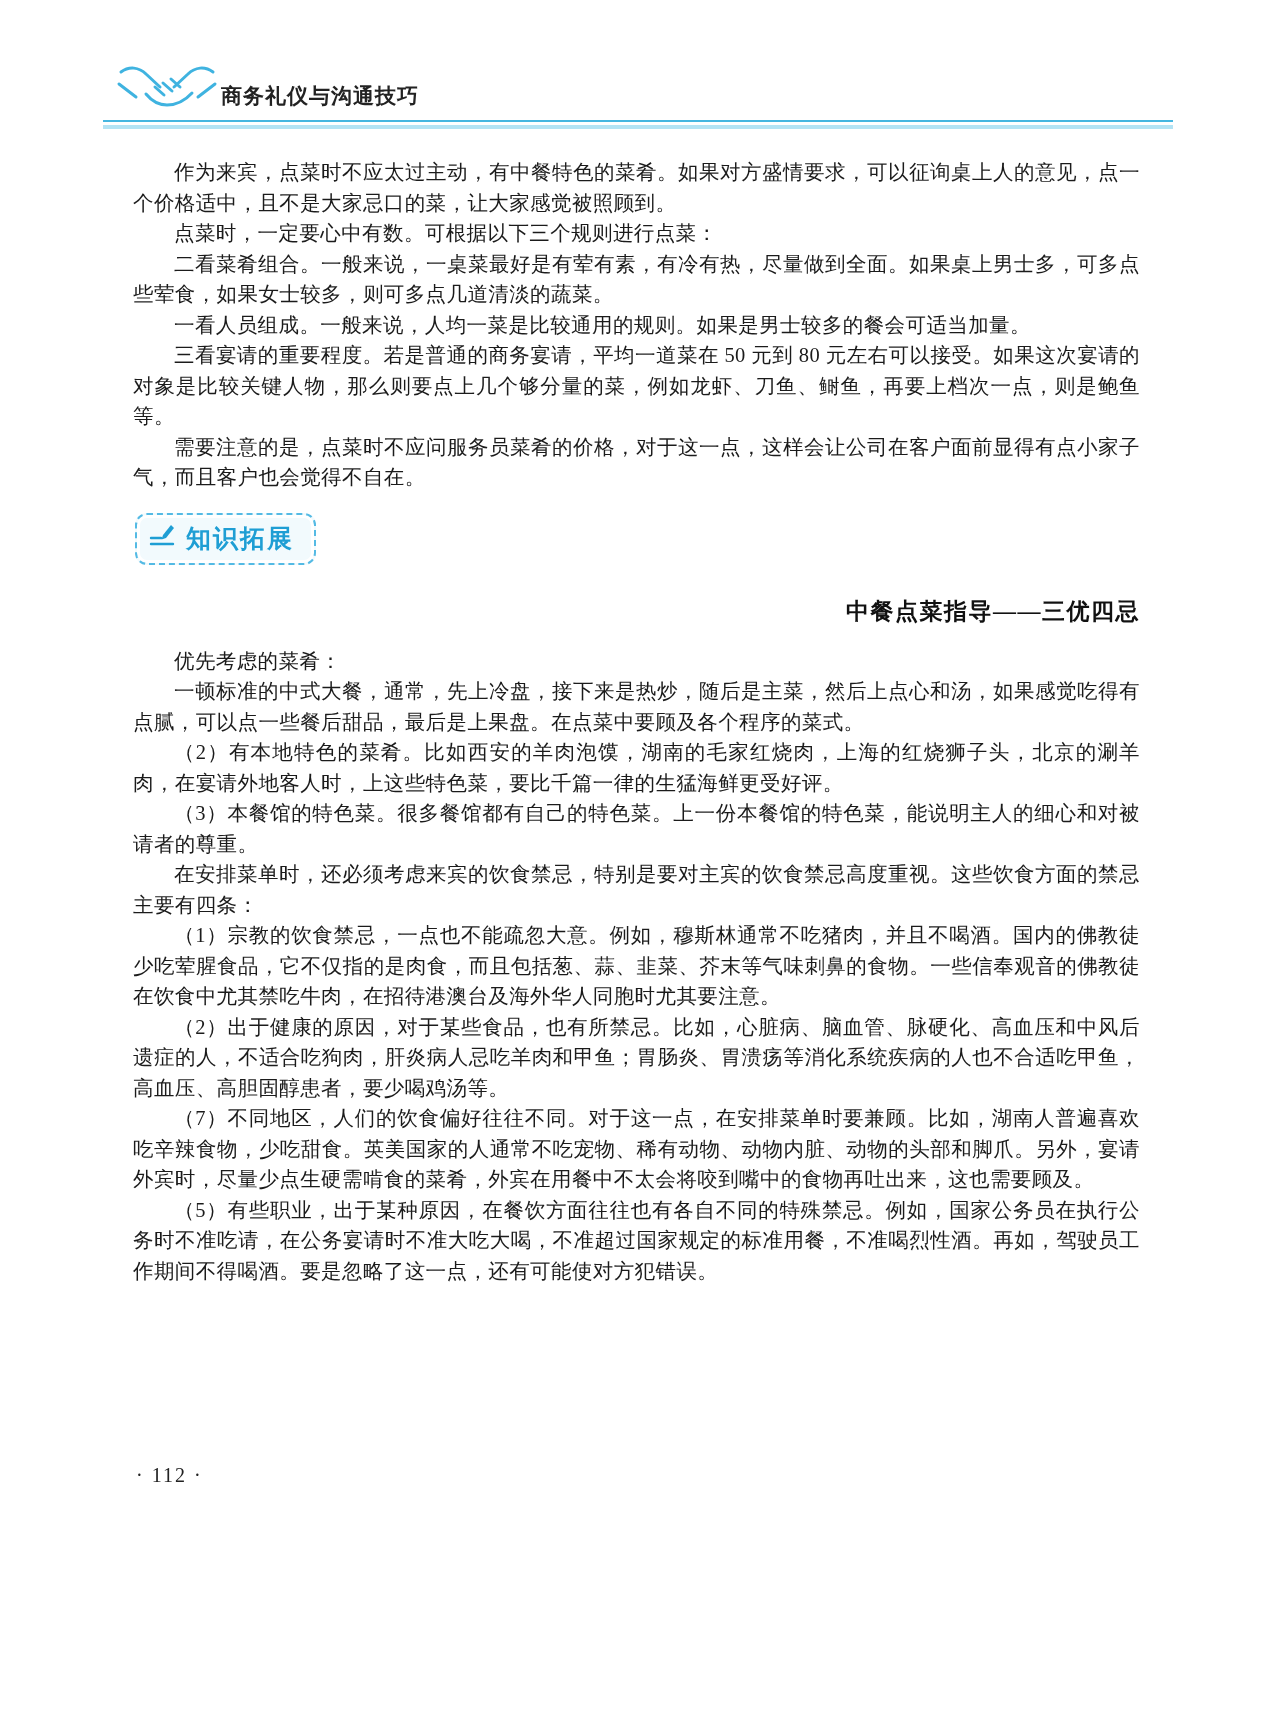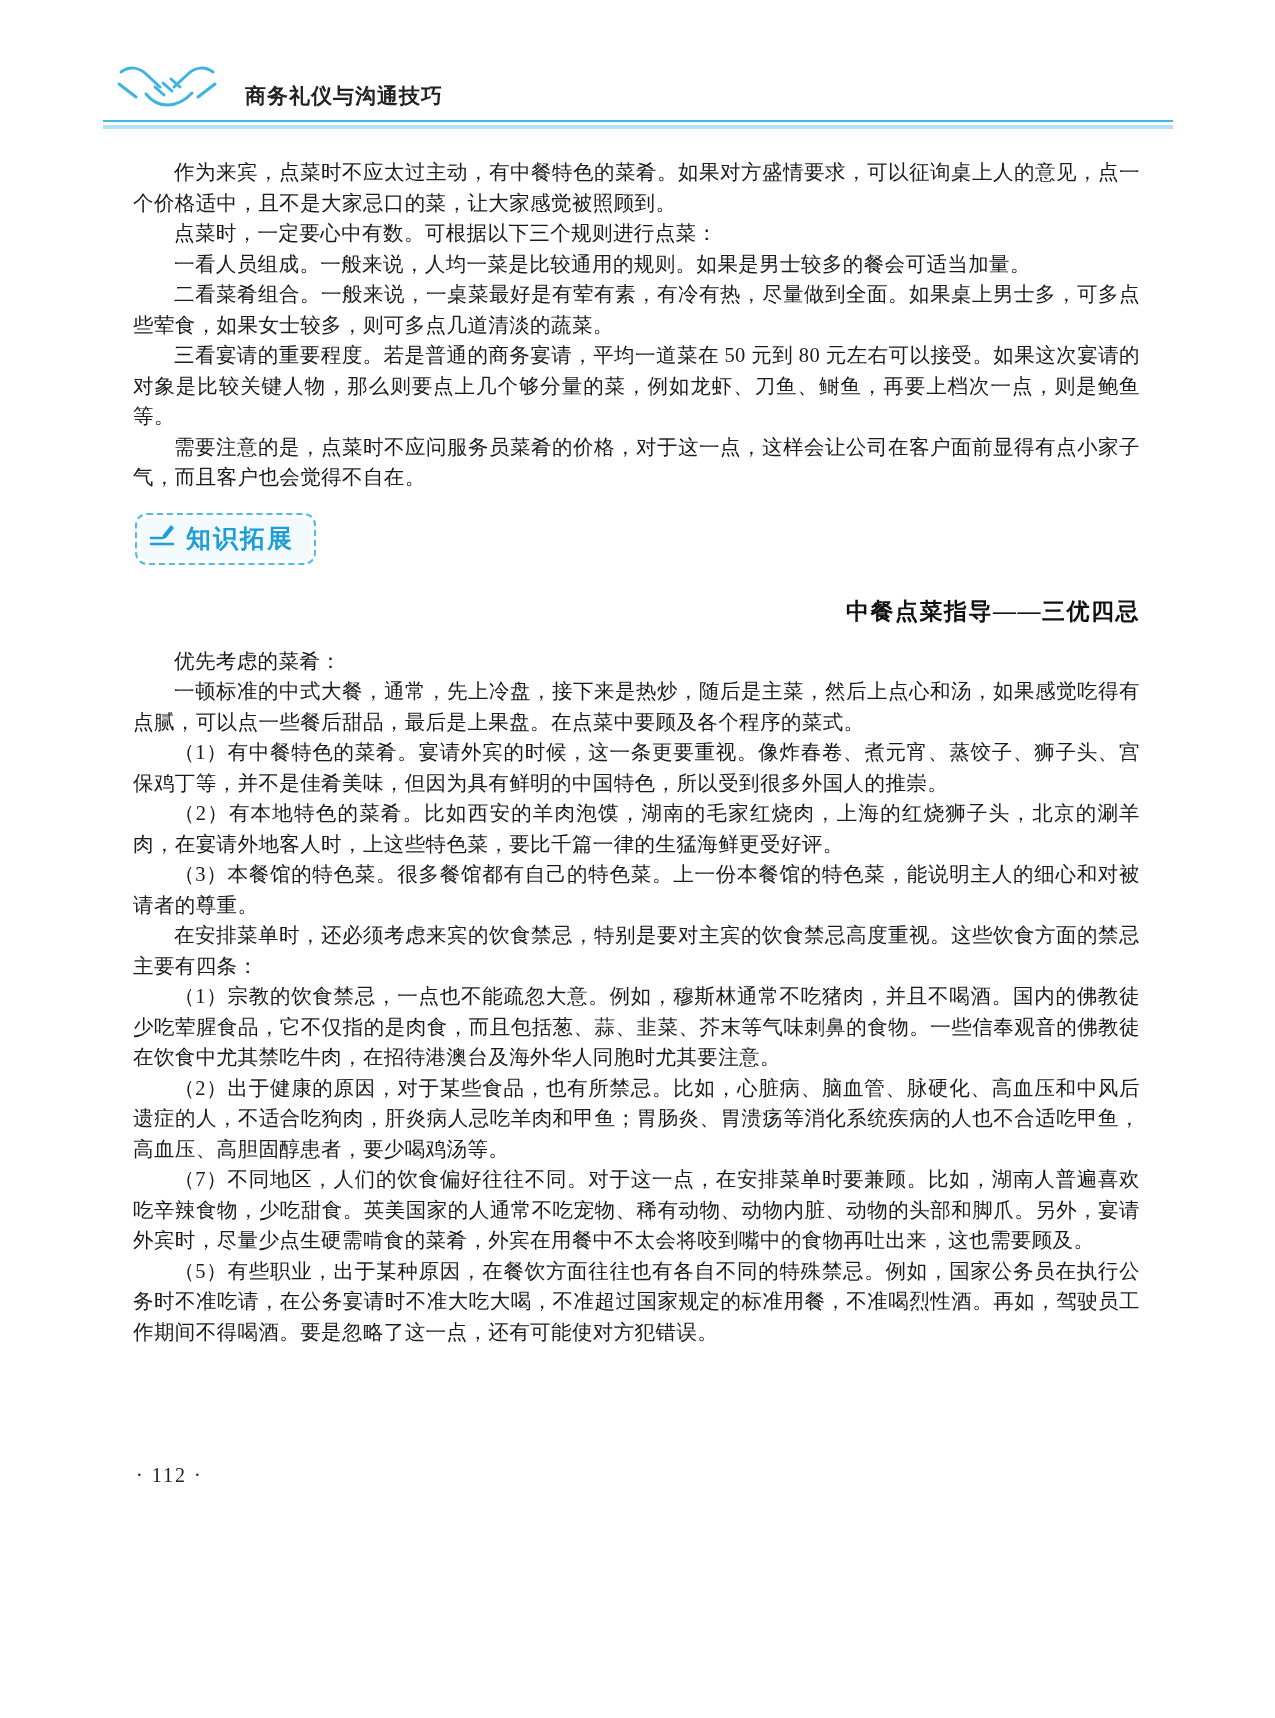--- a/index.html
+++ b/index.html
@@ -9,21 +9,21 @@
     width:1275px;
     height:1718px;
     background:#ffffff;
     font-family:"Liberation Serif","DejaVu Serif",serif;
     color:#1b1b1b;
     overflow:hidden;
   }
 
   
   .header { position:absolute; left:103px; top:60px; width:1070px; }
-  .header-row { display:flex; align-items:flex-end; gap:26px; height:58px; padding-left:12px; }
+  .header-row { display:flex; align-items:flex-end; gap:2px; height:58px; padding-left:12px; }
   .logo-wrap { flex:0 0 auto; }
   .header-title {
     font-family:"Liberation Sans","DejaVu Sans",sans-serif;
     font-weight:700;
     font-size:21px;
     color:#222;
     padding-bottom:8px;
     letter-spacing:1px;
   }
   .rule-thin  { height:2px; background:#45b6e0; margin-top:2px; }
@@ -99,41 +99,40 @@
       </span>
       <span class="header-title">商务礼仪与沟通技巧</span>
     </div>
     <div class="rule-thin"></div>
     <div class="rule-thick"></div>
   </div>
 
   <div class="body">
     <p>作为来宾，点菜时不应太过主动，有中餐特色的菜肴。如果对方盛情要求，可以征询桌上人的意见，点一个价格适中，且不是大家忌口的菜，让大家感觉被照顾到。</p>
     <p>点菜时，一定要心中有数。可根据以下三个规则进行点菜：</p>
+    <p>二看菜肴组合。一般来说，一桌菜最好是有荤有素，有冷有热，尽量做到全面。如果桌上男士多，可多点些荤食，如果女士较多，则可多点几道清淡的蔬菜。</p>
     <p>一看人员组成。一般来说，人均一菜是比较通用的规则。如果是男士较多的餐会可适当加量。</p>
-    <p>二看菜肴组合。一般来说，一桌菜最好是有荤有素，有冷有热，尽量做到全面。如果桌上男士多，可多点些荤食，如果女士较多，则可多点几道清淡的蔬菜。</p>
     <p>三看宴请的重要程度。若是普通的商务宴请，平均一道菜在 50 元到 80 元左右可以接受。如果这次宴请的对象是比较关键人物，那么则要点上几个够分量的菜，例如龙虾、刀鱼、鲥鱼，再要上档次一点，则是鲍鱼等。</p>
     <p>需要注意的是，点菜时不应问服务员菜肴的价格，对于这一点，这样会让公司在客户面前显得有点小家子气，而且客户也会觉得不自在。</p>
 
     <div class="badge">
       <span>
         <svg width="30" height="26" viewBox="0 0 30 26" fill="none" stroke="#1e9ed4" stroke-width="2.4" stroke-linecap="round">
           <path d="M4 22 h 22"></path>
           <path d="M4 16 h 10"></path>
           <path d="M24 3 l -8 10 l -1.5 4.5 l 4.5 -1.5 l 8 -10 z" fill="#1e9ed4" stroke="none"></path>
         </svg>
       </span>
       <span class="badge-label">知识拓展</span>
     </div>
 
     <h2 class="section-title">中餐点菜指导——三优四忌</h2>
 
     <p>优先考虑的菜肴：</p>
     <p>一顿标准的中式大餐，通常，先上冷盘，接下来是热炒，随后是主菜，然后上点心和汤，如果感觉吃得有点腻，可以点一些餐后甜品，最后是上果盘。在点菜中要顾及各个程序的菜式。</p>
-    <p>（1）有中餐特色的菜肴。宴请外宾的时候，这一条更要重视。像炸春卷、煮元宵、蒸饺子、狮子头、宫保鸡丁等，并不是佳肴美味，但因为具有鲜明的中国特色，所以受到很多外国人的推崇。</p>
     <p>（2）有本地特色的菜肴。比如西安的羊肉泡馍，湖南的毛家红烧肉，上海的红烧狮子头，北京的涮羊肉，在宴请外地客人时，上这些特色菜，要比千篇一律的生猛海鲜更受好评。</p>
     <p>（3）本餐馆的特色菜。很多餐馆都有自己的特色菜。上一份本餐馆的特色菜，能说明主人的细心和对被请者的尊重。</p>
     <p>在安排菜单时，还必须考虑来宾的饮食禁忌，特别是要对主宾的饮食禁忌高度重视。这些饮食方面的禁忌主要有四条：</p>
     <p>（1）宗教的饮食禁忌，一点也不能疏忽大意。例如，穆斯林通常不吃猪肉，并且不喝酒。国内的佛教徒少吃荤腥食品，它不仅指的是肉食，而且包括葱、蒜、韭菜、芥末等气味刺鼻的食物。一些信奉观音的佛教徒在饮食中尤其禁吃牛肉，在招待港澳台及海外华人同胞时尤其要注意。</p>
     <p>（2）出于健康的原因，对于某些食品，也有所禁忌。比如，心脏病、脑血管、脉硬化、高血压和中风后遗症的人，不适合吃狗肉，肝炎病人忌吃羊肉和甲鱼；胃肠炎、胃溃疡等消化系统疾病的人也不合适吃甲鱼，高血压、高胆固醇患者，要少喝鸡汤等。</p>
     <p>（7）不同地区，人们的饮食偏好往往不同。对于这一点，在安排菜单时要兼顾。比如，湖南人普遍喜欢吃辛辣食物，少吃甜食。英美国家的人通常不吃宠物、稀有动物、动物内脏、动物的头部和脚爪。另外，宴请外宾时，尽量少点生硬需啃食的菜肴，外宾在用餐中不太会将咬到嘴中的食物再吐出来，这也需要顾及。</p>
     <p>（5）有些职业，出于某种原因，在餐饮方面往往也有各自不同的特殊禁忌。例如，国家公务员在执行公务时不准吃请，在公务宴请时不准大吃大喝，不准超过国家规定的标准用餐，不准喝烈性酒。再如，驾驶员工作期间不得喝酒。要是忽略了这一点，还有可能使对方犯错误。</p>
   </div>
 
   <div class="page-number">· 112 ·</div>

